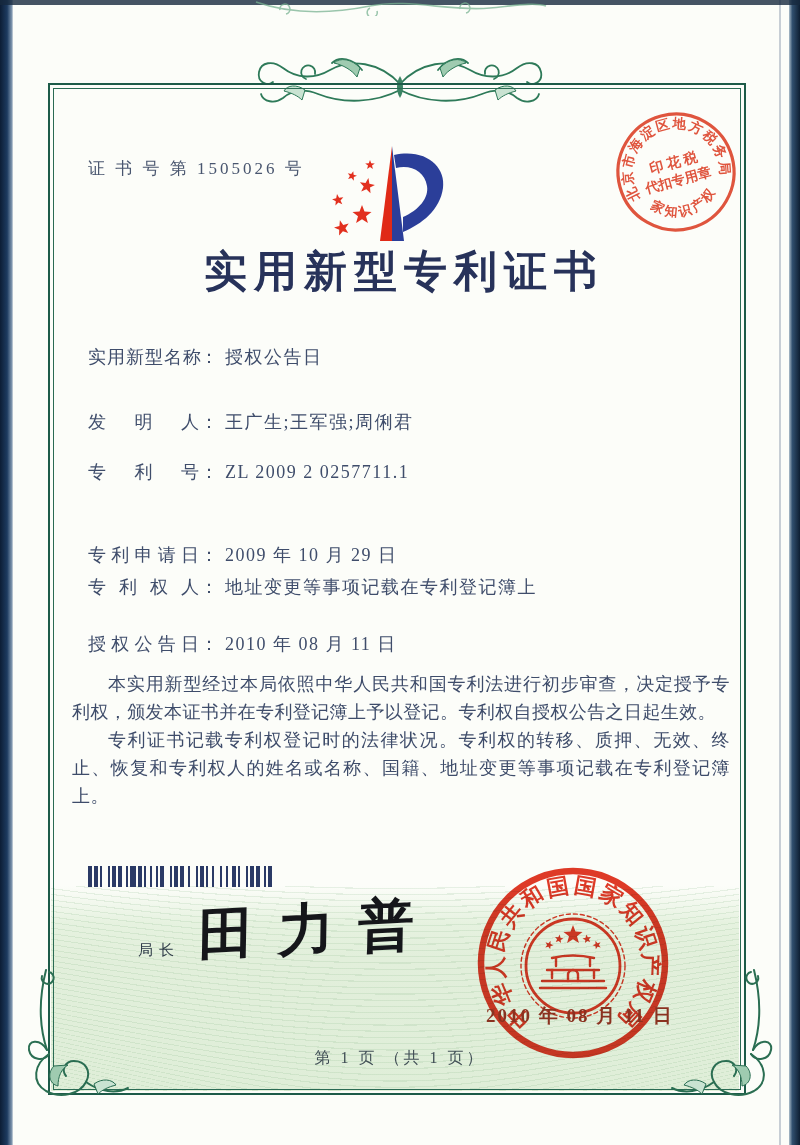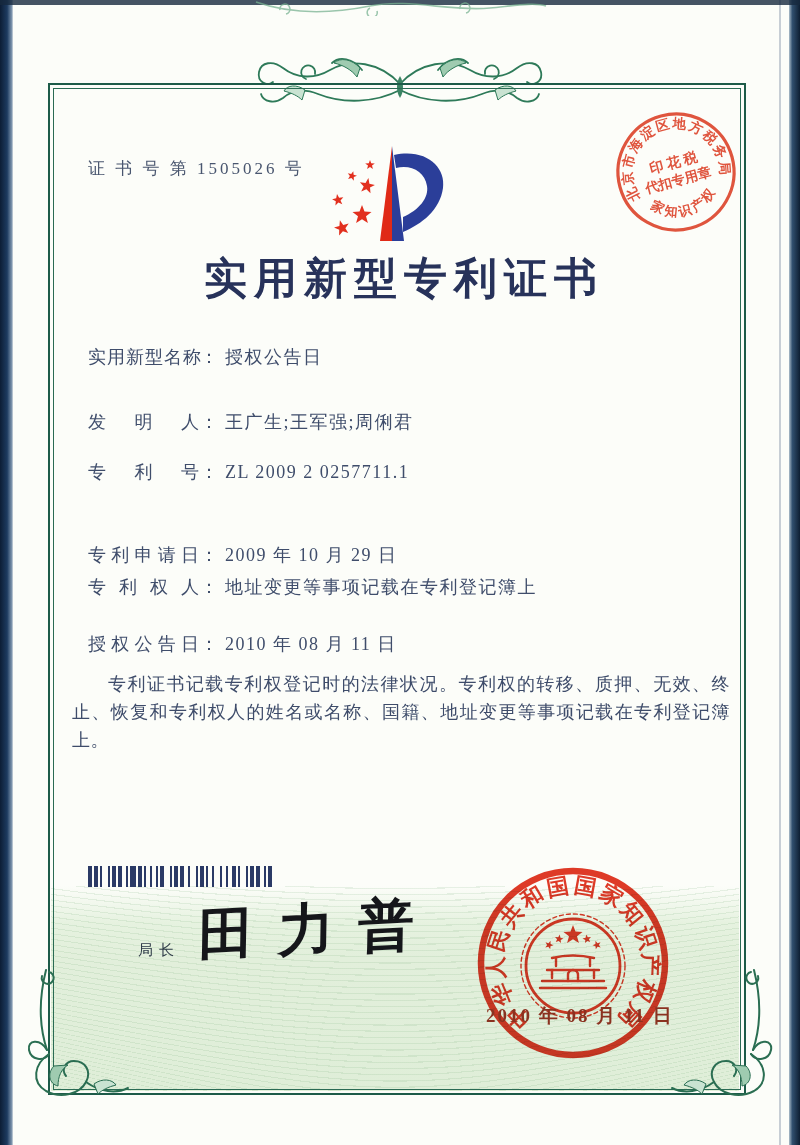--- a/index.html
+++ b/index.html
@@ -24,21 +24,21 @@
   .green-zone{position:absolute;left:51px;top:886px;width:688px;height:205px;z-index:0;
     background:
       repeating-radial-gradient(120% 60% at 50% 135%, rgba(120,174,122,.16) 0 1.5px, rgba(255,255,255,0) 1.5px 8px),
       linear-gradient(180deg, rgba(226,240,219,0) 0%, rgba(226,240,219,.85) 18%, #e2efdb 35%, #dfeed8 100%);}
 
   .cert-no{position:absolute;left:88px;top:129px;font-size:17px;letter-spacing:3px;color:#49566f;z-index:3;margin-top:28px;}
 
   .logo{position:absolute;left:330px;top:143px;width:130px;height:102px;z-index:3;}
 
   .title{position:absolute;left:8px;right:0;top:243px;text-align:center;font-size:43px;font-weight:700;
-    letter-spacing:7px;color:#27325a;z-index:3;margin-top:7px;}
+    letter-spacing:7px;color:#27325a;z-index:3;}
 
   .fields{position:absolute;left:88px;top:0;z-index:3;}
   .field{position:absolute;left:0;white-space:nowrap;font-size:18px;color:#3f4d6b;letter-spacing:1px;}
   .field .lbl{display:inline-block;width:112px;text-align:justify;text-align-last:justify;}
   .field .val{margin-left:6px;letter-spacing:1.5px;}
 
   .body-text{position:absolute;left:72px;top:670px;width:658px;z-index:3;
     font-size:18px;line-height:28px;color:#3e4c6a;text-align:justify;letter-spacing:.4px;}
   .body-text p{margin:0;text-indent:2em;}
 
@@ -170,20 +170,21 @@
     </div>
     <div class="field" style="top:575px">
       <span class="lbl">专利权人</span><span>：</span><span class="val">地址变更等事项记载在专利登记簿上</span>
     </div>
     <div class="field" style="top:632px">
       <span class="lbl">授权公告日</span><span>：</span><span class="val">2010 年 08 月 11 日</span>
     </div>
   </div>
 
   <div class="body-text">
+    <p>本实用新型经过本局依照中华人民共和国专利法进行初步审查，决定授予专利权，颁发本证书并在专利登记簿上予以登记。专利权自授权公告之日起生效。</p>
     <p>专利证书记载专利权登记时的法律状况。专利权的转移、质押、无效、终止、恢复和专利权人的姓名或名称、国籍、地址变更等事项记载在专利登记簿上。</p>
   </div>
 
   <div class="barcode" id="barcode">
       <div class="b" style="width: 4px;"></div>
       <div class="s" style="width: 2px;"></div>
       <div class="b" style="width: 4px;"></div>
       <div class="s" style="width: 2px;"></div>
       <div class="b" style="width: 2px;"></div>
       <div class="s" style="width: 6px;"></div>
@@ -283,14 +284,15 @@
     <g fill="#df2b17" id="emblem-stars">
         <polygon points="105.0,67.0 107.5,73.6 114.5,73.9 109.0,78.3 110.9,85.1 105.0,81.2 99.1,85.1 101.0,78.3 95.5,73.9 102.5,73.6"></polygon>
         <polygon points="82.5,82.8 82.6,85.9 85.5,87.2 82.5,88.2 82.2,91.3 80.4,88.8 77.3,89.5 79.1,86.9 77.5,84.2 80.5,85.2"></polygon>
         <polygon points="127.5,82.8 129.5,85.2 132.5,84.2 130.9,86.9 132.7,89.5 129.6,88.8 127.8,91.3 127.5,88.2 124.5,87.2 127.4,85.9"></polygon>
         <polygon points="91.8,76.6 92.4,79.7 95.5,80.4 92.7,81.9 93.0,85.0 90.7,82.9 87.8,84.1 89.1,81.3 87.0,78.9 90.2,79.3"></polygon>
         <polygon points="118.2,76.6 119.8,79.3 123.0,78.9 120.9,81.3 122.2,84.1 119.3,82.9 117.0,85.0 117.3,81.9 114.5,80.4 117.6,79.7"></polygon>
       </g>
   </svg>
   <div class="seal-date">2010 年 08 月 11 日</div>
 
+  <div class="footer">第 1 页 （共 1 页）</div>
 
 </div>
 
 </body></html>

